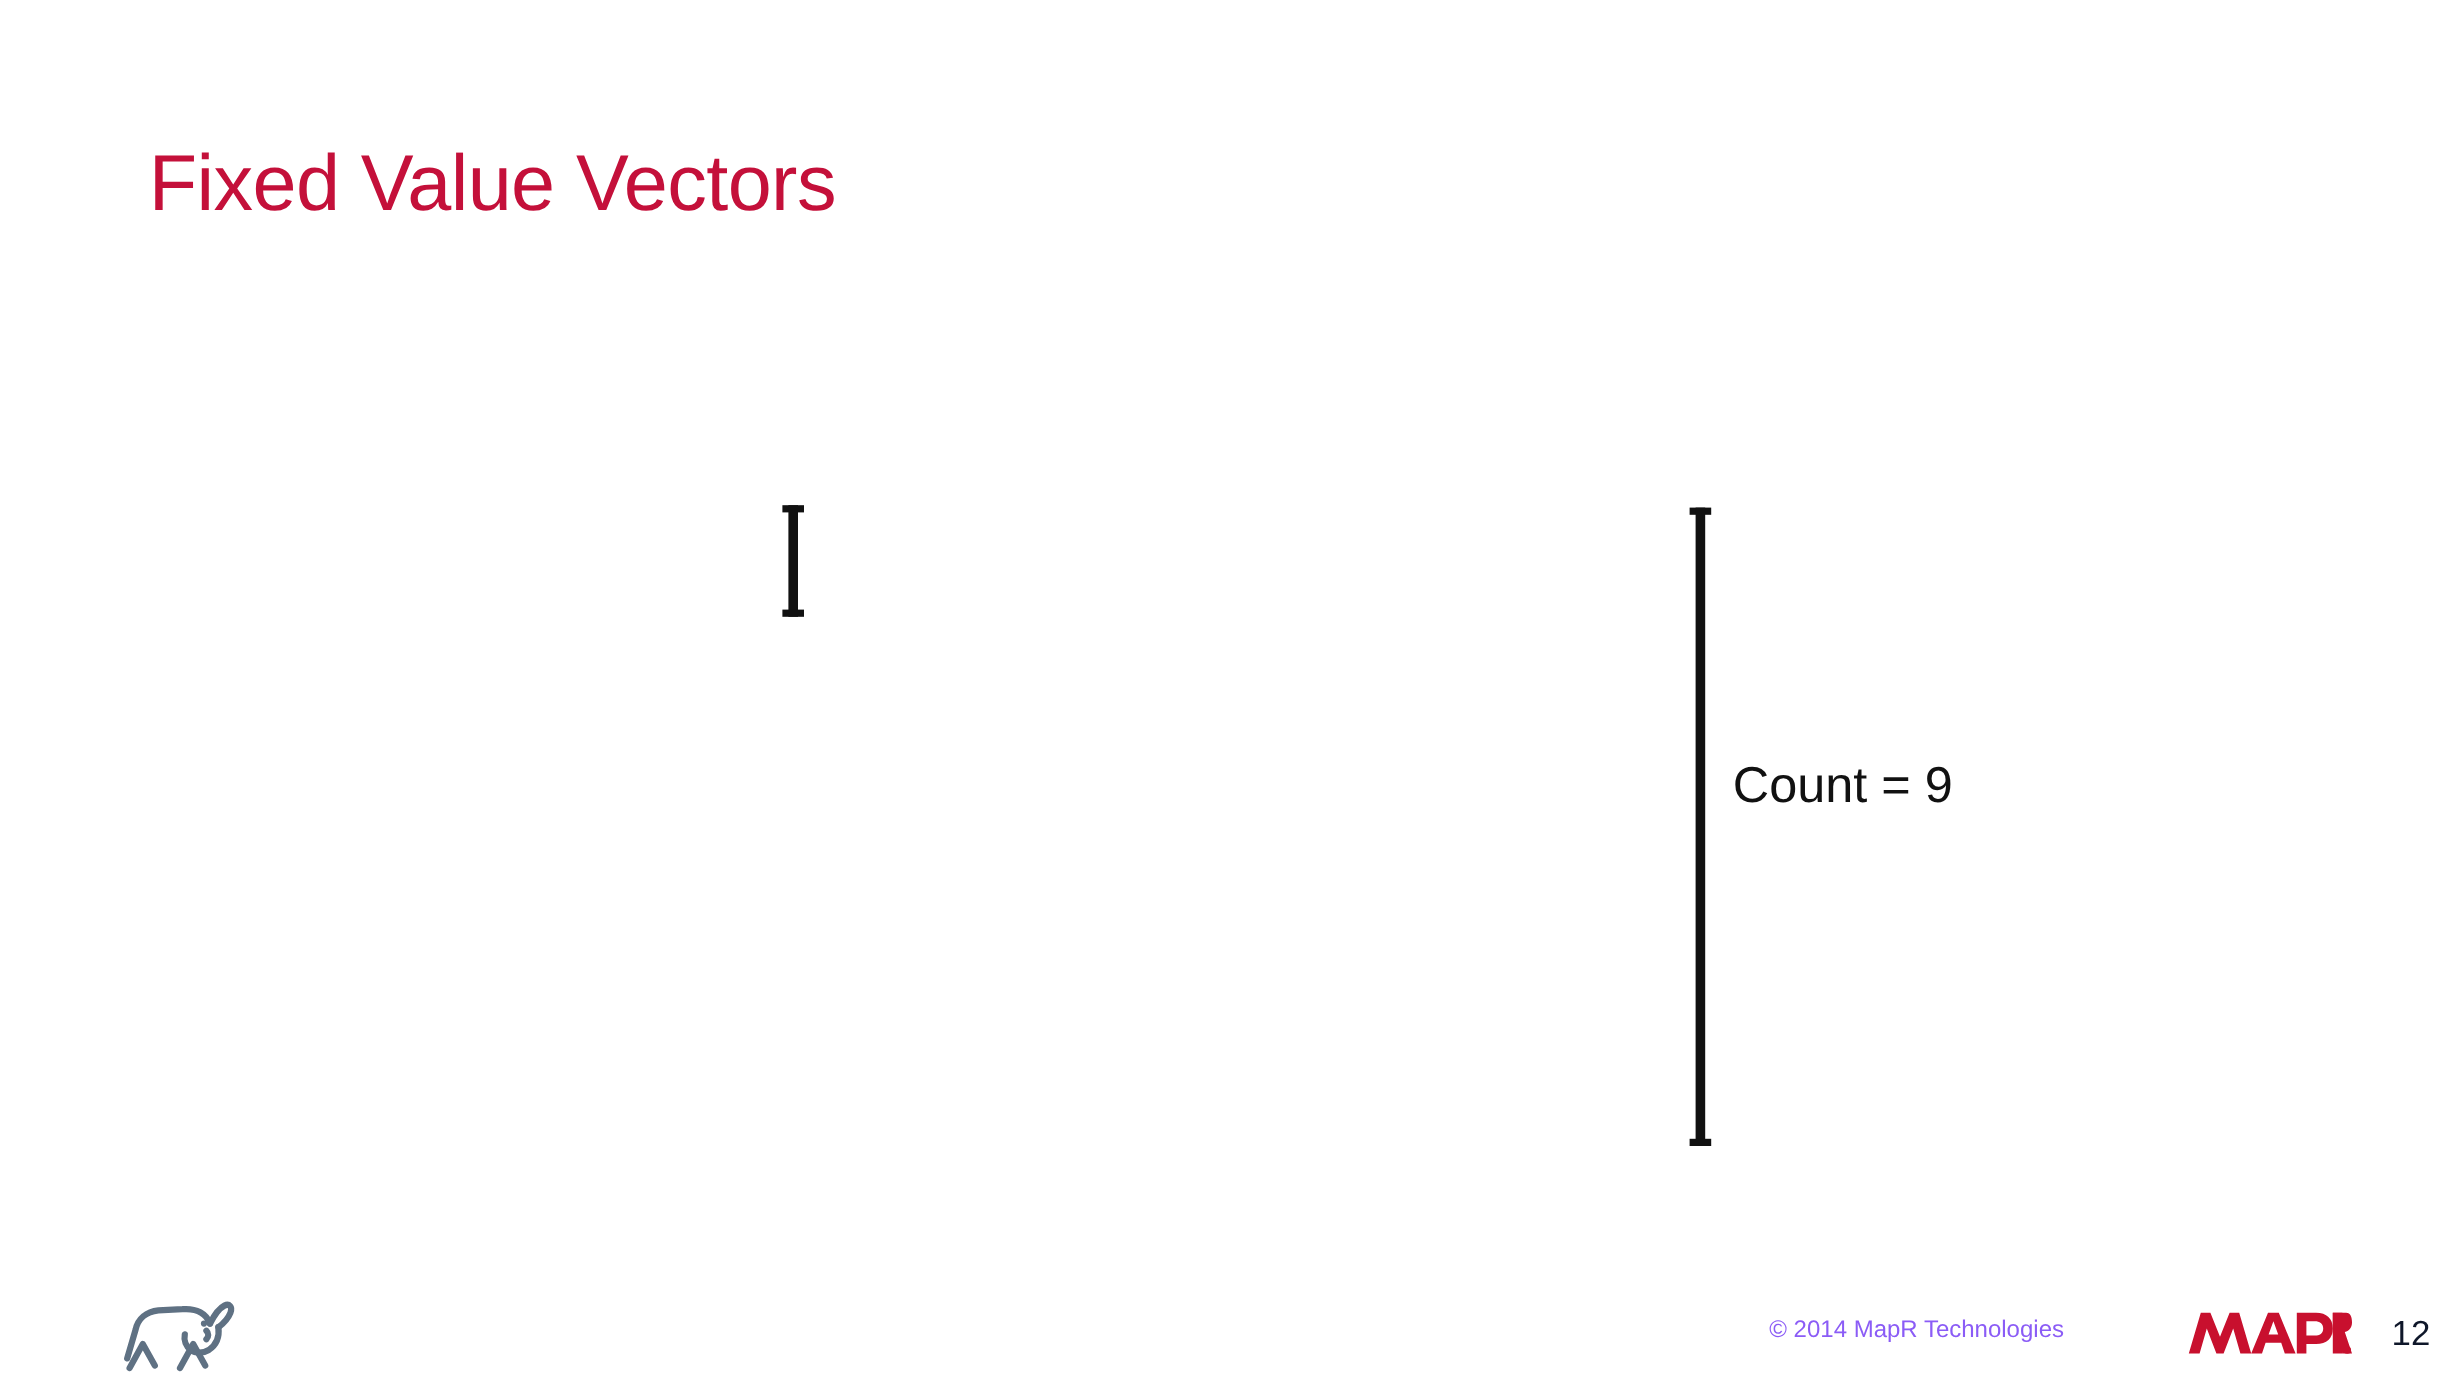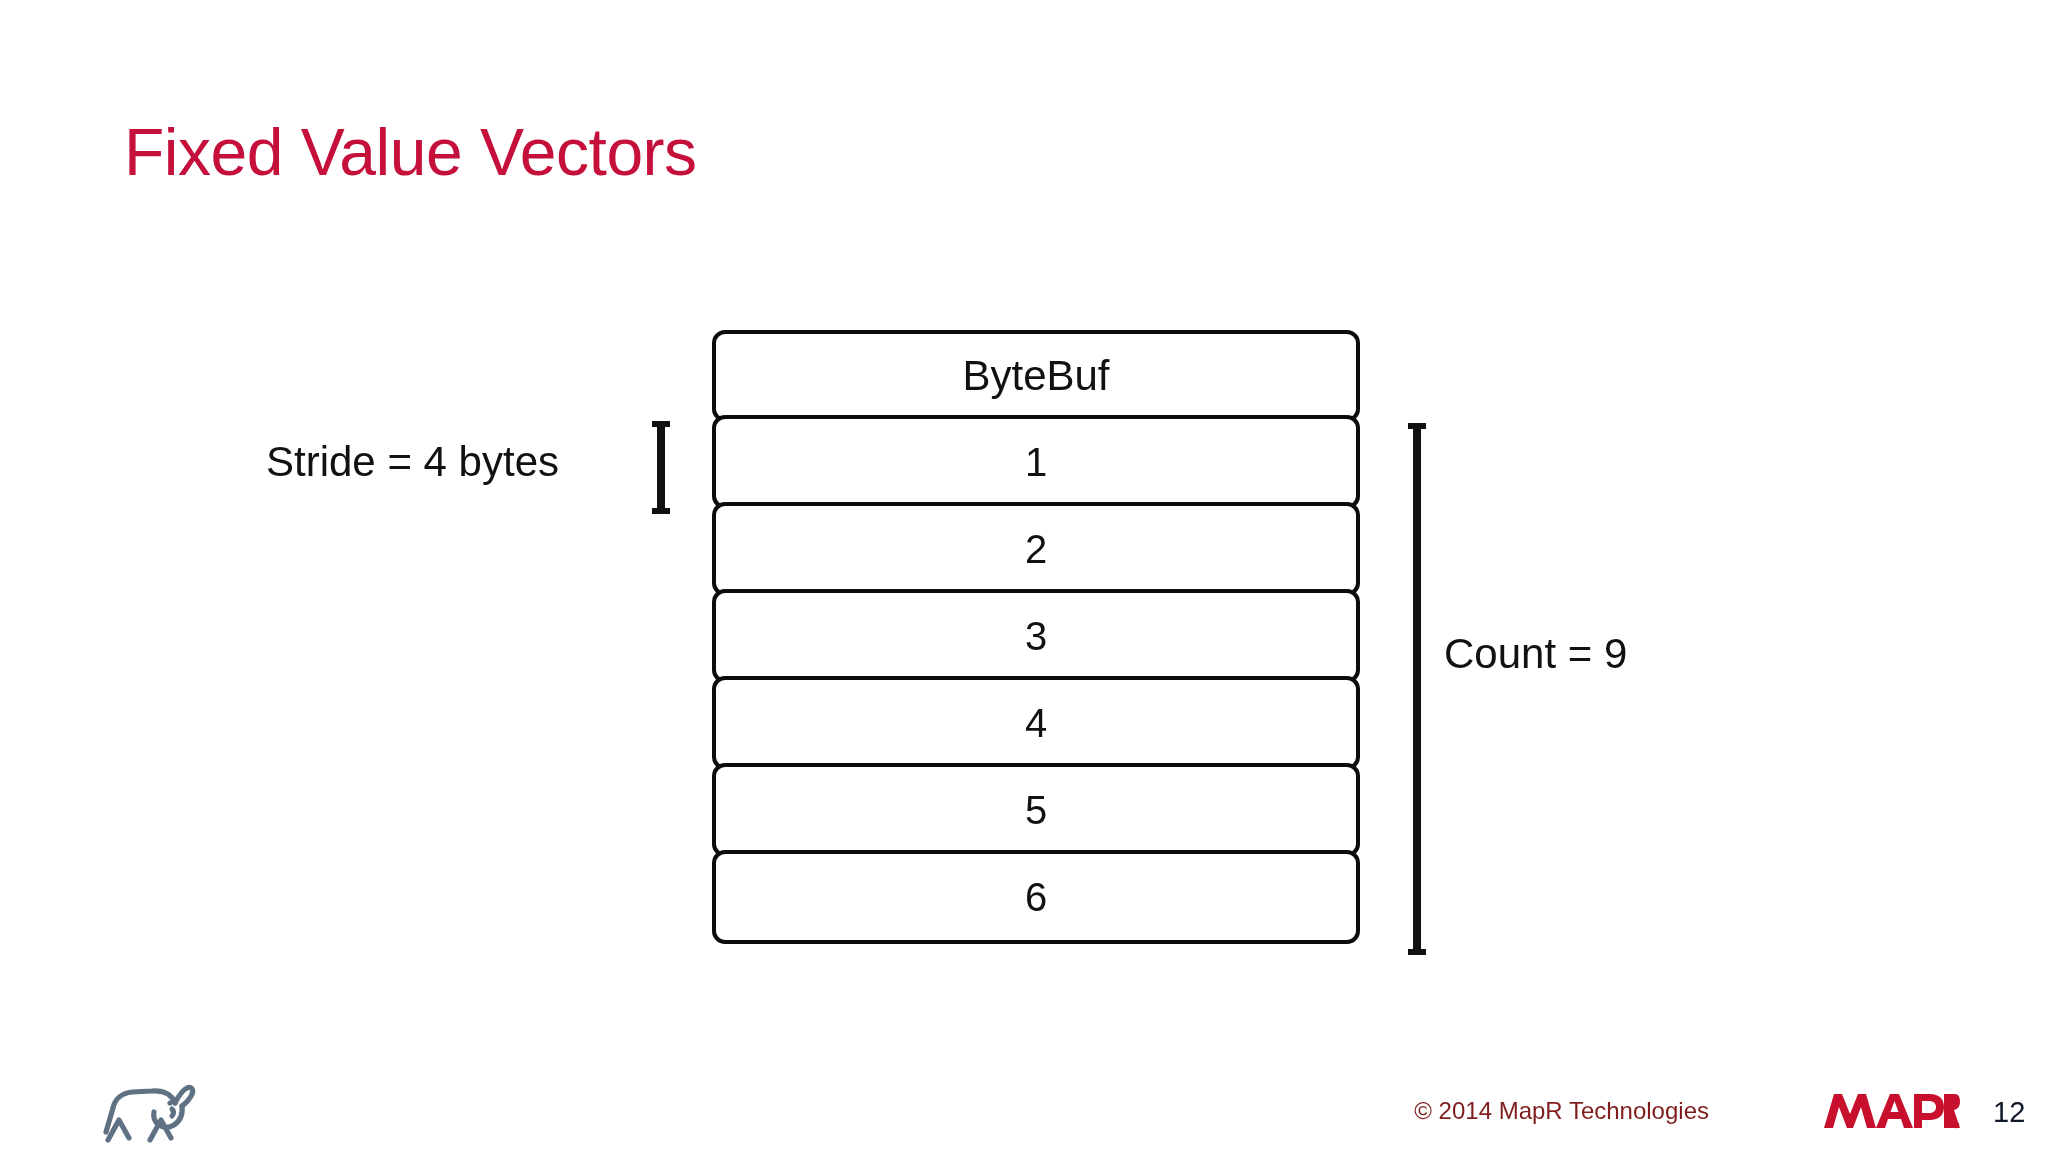--- a/index.html
+++ b/index.html
@@ -133,24 +133,24 @@
   .footer-elephant {
     position: absolute;
     left: 86px;
     top: 1068px;
     width: 116px;
     height: 76px;
   }
 
   .footer-copy {
     position: absolute;
-    right: 339px;
+    right: 328px;
     top: 1097px;
-    font-size: 24px;
-    color: #7f1d1d;
+    font-size: 20px;
+    color: #8b5cf6;
     white-space: nowrap;
   }
 
   .footer-logo {
     position: absolute;
     left: 1822px;
     top: 1088px;
     width: 138px;
     height: 46px;
   }
@@ -166,43 +166,33 @@
 </style>
 </head>
 <body>
 
 <div class="slide">
 
   <div class="slide-title">Fixed Value Vectors</div>
 
   <div class="diagram">
 
-    <div class="buf-stack">
-      <div class="buf-cell header">ByteBuf</div>
-      <div class="buf-cell">1</div>
-      <div class="buf-cell">2</div>
-      <div class="buf-cell">3</div>
-      <div class="buf-cell">4</div>
-      <div class="buf-cell">5</div>
-      <div class="buf-cell">6</div>
-    </div>
 
     <div class="bracket bracket-stride">
       <div class="tip top"></div>
       <div class="bar"></div>
       <div class="tip bottom"></div>
     </div>
 
     <div class="bracket bracket-count">
       <div class="tip top"></div>
       <div class="bar"></div>
       <div class="tip bottom"></div>
     </div>
 
-    <div class="annot annot-stride">Stride = 4 bytes</div>
 
     <div class="annot annot-count">Count = 9</div>
 
   </div>
 
   <div class="footer-elephant">
     <svg viewBox="0 0 116 76" width="116" height="76" aria-hidden="true">
       <g fill="none" stroke="#5F7183" stroke-width="5.2" stroke-linecap="round" stroke-linejoin="round">
         <path d="M20 64 L27 40 C29 31 36 25 46 24 L66 23 C78 22 86 27 89 35"></path>
         <path d="M89 35 C93 27 97 22 101 20 C105 18 108 21 106 26 C104 31 100 35 96 38"></path>

